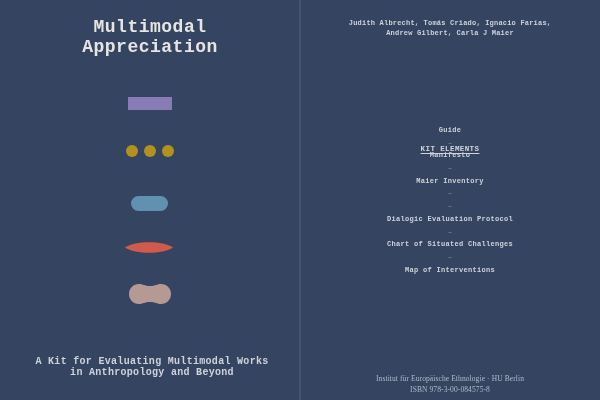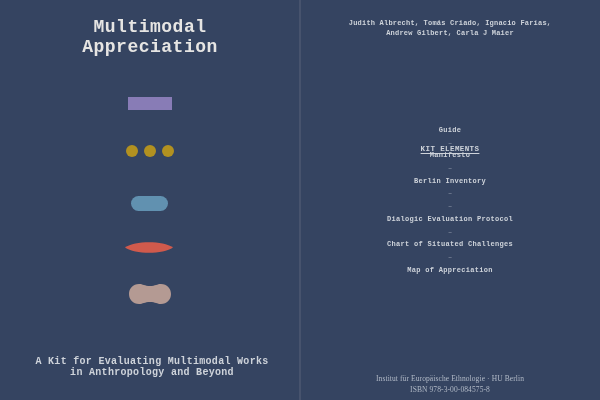--- a/index.html
+++ b/index.html
@@ -84,28 +84,28 @@
     <div>Andrew Gilbert, Carla J Maier</div>
   </div>
 
   <div class="kit-heading" style="color: rgb(206, 211, 218);">KIT ELEMENTS</div>
 
   <div class="kit-list" style="color: rgb(206, 211, 218);">
     <div class="kit-item">Guide</div>
     <div class="kit-sep" style="color: rgb(118, 128, 149);">–</div>
     <div class="kit-item">Manifesto</div>
     <div class="kit-sep" style="color: rgb(118, 128, 149);">–</div>
-    <div class="kit-item">Berlin Inventory</div>
+    <div class="kit-item">Maier Inventory</div>
     <div class="kit-sep" style="color: rgb(118, 128, 149);">–</div>
     <div class="kit-sep" style="color: rgb(118, 128, 149);">–</div>
     <div class="kit-item">Dialogic Evaluation Protocol</div>
     <div class="kit-sep" style="color: rgb(118, 128, 149);">–</div>
     <div class="kit-item">Chart of Situated Challenges</div>
     <div class="kit-sep" style="color: rgb(118, 128, 149);">–</div>
-    <div class="kit-item">Map of Appreciation</div>
+    <div class="kit-item">Map of Interventions</div>
   </div>
 
   <div class="imprint" style="color: rgb(178, 186, 199); margin-top: 17px;">
     <div>Institut für Europäische Ethnologie · HU Berlin</div>
     <div>ISBN 978-3-00-084575-8</div>
   </div>
 
 </div>
 
 </body></html>

